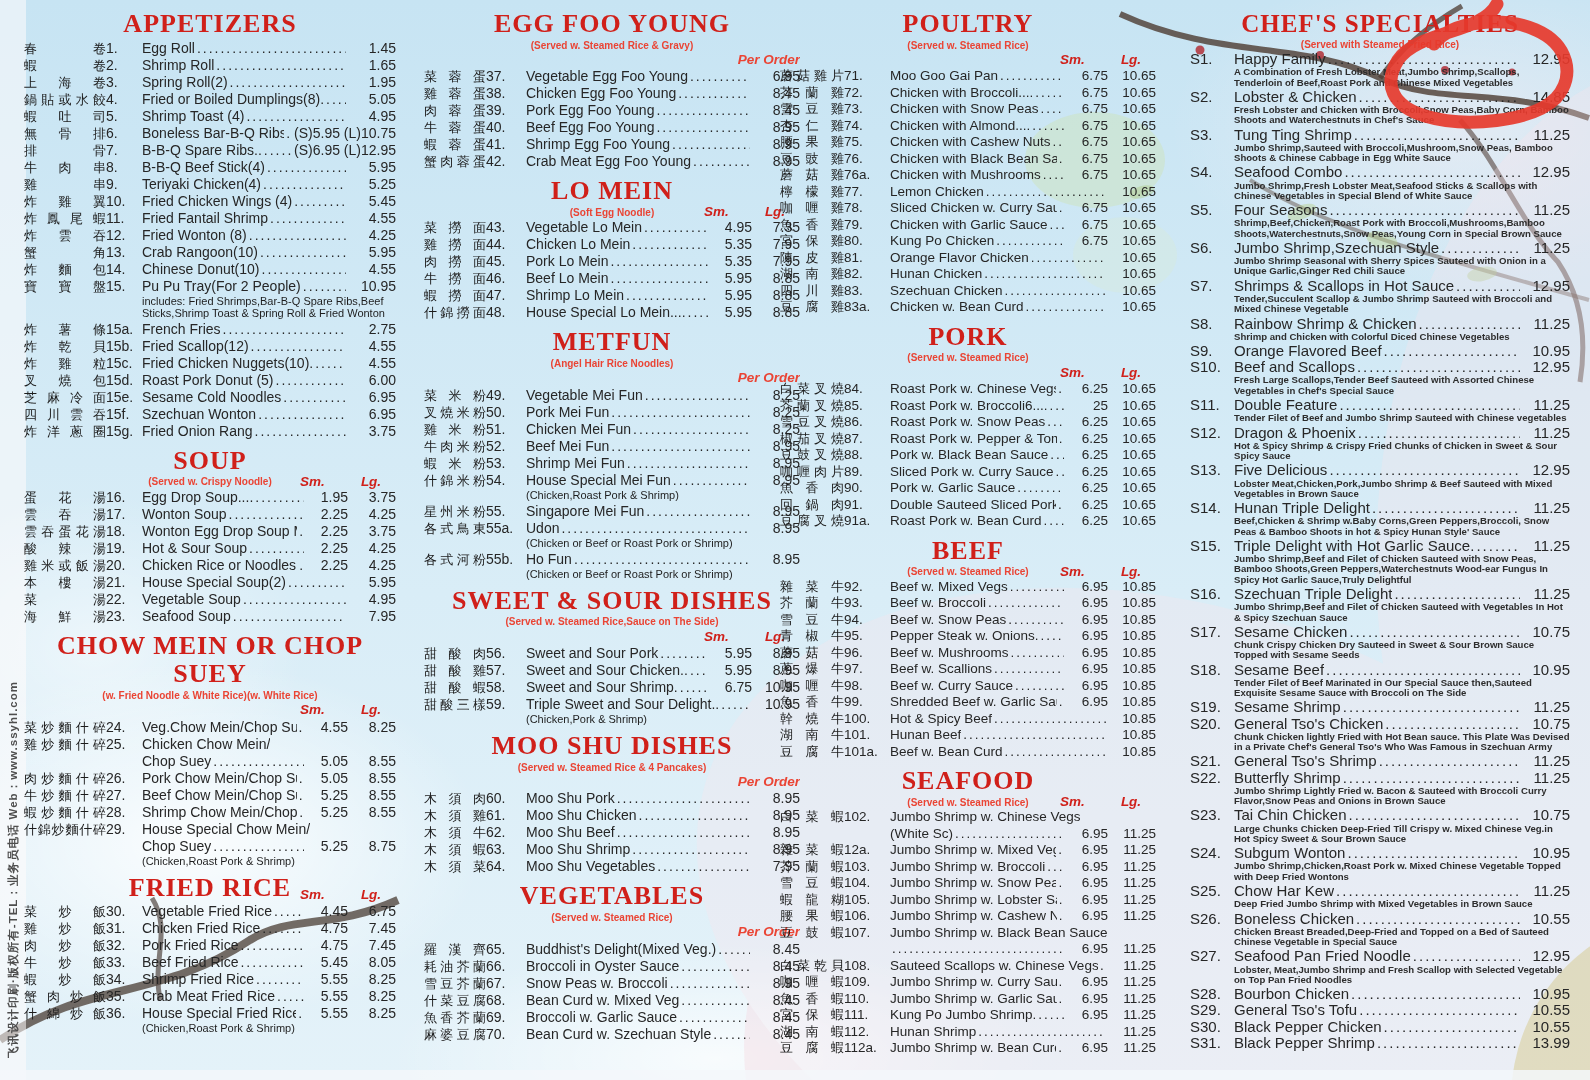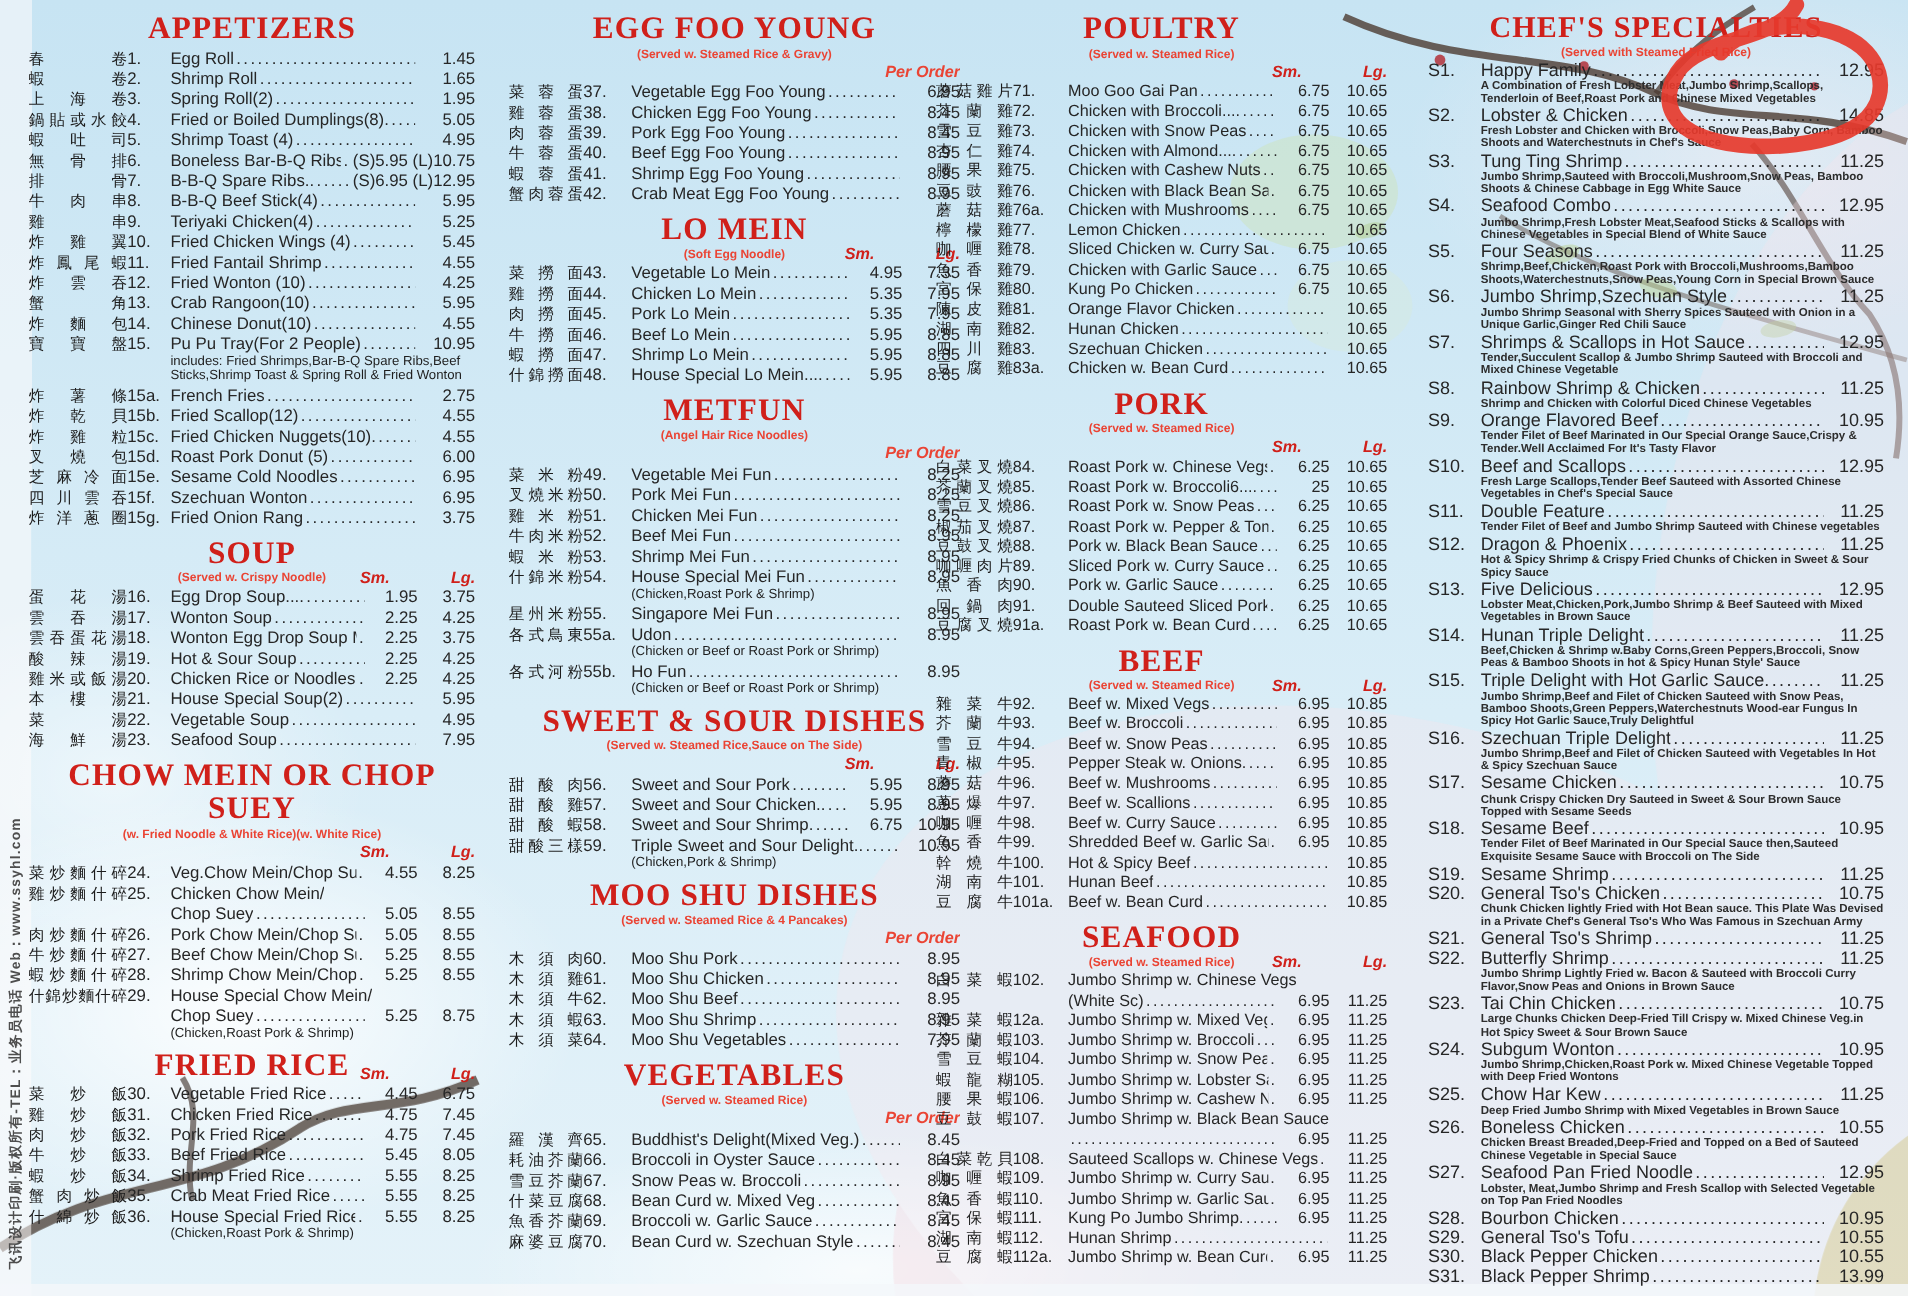--- a/index.html
+++ b/index.html
@@ -24,21 +24,21 @@
   .section{margin-bottom:7px;}
   .sec-title{font-family:"Liberation Serif",serif;font-weight:bold;font-size:26px;line-height:1.1;
     color:#d0201a;text-align:center;letter-spacing:1px;margin:2px 0 1px 0;}
   .col4 .sec-title{font-size:25px;}
   .sec-sub{font-weight:bold;font-size:10px;line-height:1.25;color:#ea4434;text-align:center;}
   .sub-row,.title-row{position:relative;}
   .cols-row{display:flex;justify-content:flex-end;font-weight:bold;color:#d0201a;font-size:13.5px;line-height:1.2;}
   .cols-abs{position:absolute;right:0;bottom:0;display:flex;font-weight:bold;color:#d0201a;font-size:13.5px;}
   .ph{white-space:nowrap;font-style:italic;}
   .ph.sm{width:46px;text-align:left;}
-  .ph.lg{width:50px;text-align:right;}
+  .ph.lg{width:50px;text-align:center;}
   .ph.per{text-align:right;color:#ea4434;}
   .row{display:flex;align-items:baseline;overflow:hidden;font-size:var(--fs);line-height:var(--lh);}
   .cn{flex:0 0 var(--cnw);font-size:13px;color:#1c1c1c;text-align:justify;text-align-last:justify;overflow:hidden;white-space:nowrap;}
   .num{flex:0 0 var(--numw);white-space:nowrap;}
   .name{flex:0 1 auto;white-space:nowrap;overflow:hidden;}
   .col4 .name{font-size:15px;}
   .leader{flex:1 1 6px;min-width:4px;overflow:hidden;white-space:nowrap;margin:0 2px;}
   .leader::after{content:"....................................................................................";letter-spacing:2px;}
   .p{white-space:nowrap;text-align:right;}
   .p.sm{flex:0 0 42px;}
@@ -204,21 +204,21 @@
         <div class="row">
           <span class="cn">炸鳳尾蝦</span>
           <span class="num">11.</span>
           <span class="name">Fried Fantail Shrimp</span>
           <span class="leader"></span>
           <span class="p single">4.55</span>
         </div>
         <div class="row">
           <span class="cn">炸雲吞</span>
           <span class="num">12.</span>
-          <span class="name">Fried Wonton (10)</span>
+          <span class="name">Fried Wonton (8)</span>
           <span class="leader"></span>
           <span class="p single">4.25</span>
         </div>
         <div class="row">
           <span class="cn">蟹角</span>
           <span class="num">13.</span>
           <span class="name">Crab Rangoon(10)</span>
           <span class="leader"></span>
           <span class="p single">5.95</span>
         </div>
@@ -1285,21 +1285,20 @@
           <span class="leader"></span>
           <span class="p single">11.25</span>
         </div>
         <div class="desc">Shrimp and Chicken with Colorful Diced Chinese Vegetables</div>
         <div class="row">
           <span class="num">S9.</span>
           <span class="name">Orange Flavored Beef</span>
           <span class="leader"></span>
           <span class="p single">10.95</span>
         </div>
-        <div class="desc">Tender Filet of Beef Marinated in Our Special Orange Sauce,Crispy &amp; Tender.Well Acclaimed For It's Tasty Flavor</div>
         <div class="row">
           <span class="num">S10.</span>
           <span class="name">Beef and Scallops</span>
           <span class="leader"></span>
           <span class="p single">12.95</span>
         </div>
         <div class="desc">Fresh Large Scallops,Tender Beef Sauteed with Assorted Chinese Vegetables in Chef's Special Sauce</div>
         <div class="row">
           <span class="num">S11.</span>
           <span class="name">Double Feature</span>

